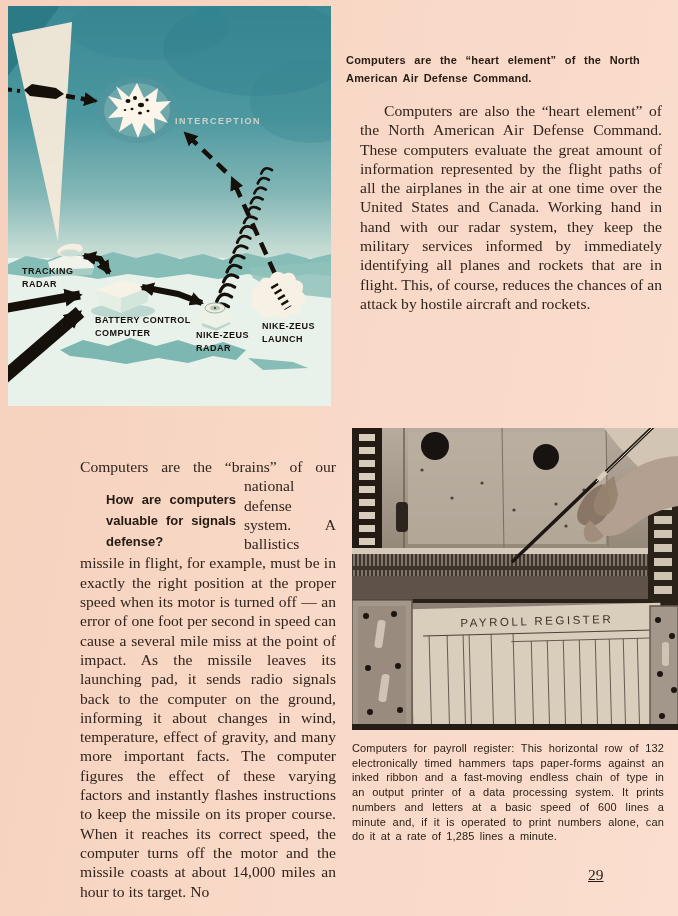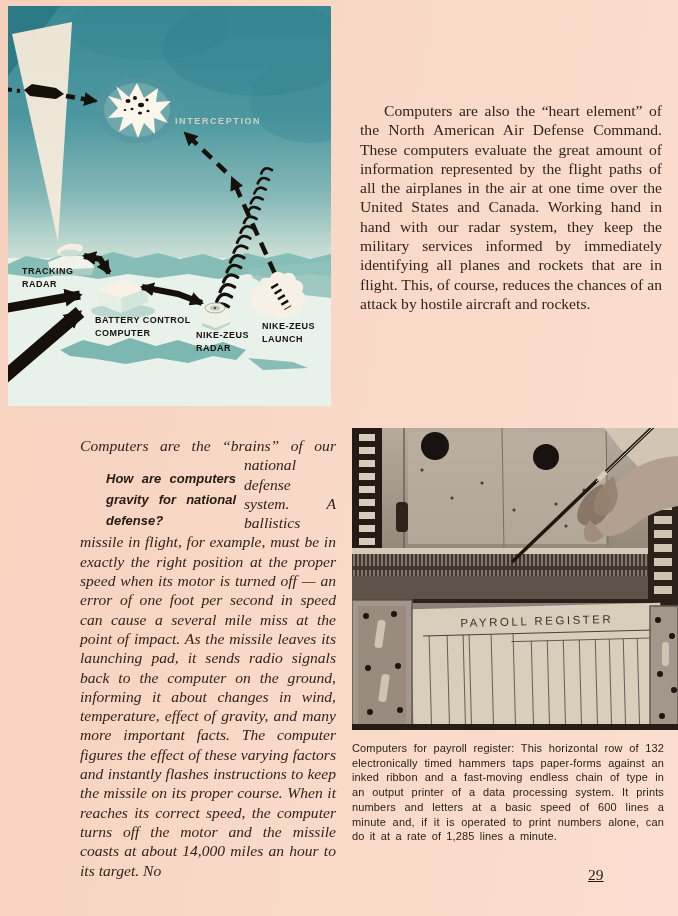--- a/index.html
+++ b/index.html
@@ -16,22 +16,22 @@
     font-family:"Liberation Sans", sans-serif; font-weight:bold;
     font-size:11px; line-height:17.5px; color:#271c13;
     text-align:justify; letter-spacing:.2px; word-spacing:2px;
   }
   .right-col{
     position:absolute; left:360px; top:101px; width:302px;
     font-size:15.6px; line-height:19.3px; text-align:justify; color:#31241c;
   }
   .right-col .p2{text-indent:24px;}
   .left-col{
-    position:absolute; left:80px; top:436px; width:256px;
-    font-size:15.6px; line-height:19.3px; text-align:justify; color:#31241c;font-style:italic;
+    position:absolute; left:80px; top:457px; width:256px;
+    font-size:15.6px; line-height:19.3px; text-align:justify; color:#31241c;
   }
   .first-line{text-align:justify; text-align-last:justify;}
   .question-float{
     float:left; width:164px; height:77px; padding-top:13px; box-sizing:border-box;
   }
   .question{
     width:130px; margin-left:26px;
     font-family:"Liberation Sans", sans-serif; font-weight:bold;
     font-size:13px; line-height:21px; color:#241a12;
   }
@@ -169,29 +169,30 @@
       <text class="diag-label" x="14" y="281">RADAR</text>
       <text class="diag-label" x="87" y="317">BATTERY CONTROL</text>
       <text class="diag-label" x="87" y="330">COMPUTER</text>
       <text class="diag-label" x="188" y="332">NIKE-ZEUS</text>
       <text class="diag-label" x="188" y="345">RADAR</text>
       <text class="diag-label" x="254" y="323">NIKE-ZEUS</text>
       <text class="diag-label" x="254" y="336">LAUNCH</text>
     </svg>
   </div>
 
+  <div class="top-caption">Computers are the “heart element” of the North American Air Defense Command.</div>
 
   <div class="right-col">
     <div class="p2">Computers are also the “heart element” of the North American Air Defense Command. These computers evaluate the great amount of information represented by the flight paths of all the airplanes in the air at one time over the United States and Canada. Working hand in hand with our radar system, they keep the military services informed by immediately identifying all planes and rockets that are in flight. This, of course, reduces the chances of an attack by hostile aircraft and rockets.</div>
   </div>
 
   <div class="left-col">
     <div class="first-line">Computers are the “brains” of our</div>
     <div class="question-float">
-      <div class="question">How are computers gravity for national defense?</div>
+      <div class="question">How are computers valuable for signals defense?</div>
     </div>
     <div>national defense system. A ballistics missile in flight, for example, must be in exactly the right position at the proper speed when its motor is turned off — an error of one foot per second in speed can cause a several mile miss at the point of impact. As the missile leaves its launching pad, it sends radio signals back to the computer on the ground, informing it about changes in wind, temperature, effect of gravity, and many more important facts. The computer figures the effect of these varying factors and instantly flashes instructions to keep the missile on its proper course. When it reaches its correct speed, the computer turns off the motor and the missile coasts at about 14,000 miles an hour to its target. No</div>
   </div>
 
   <div class="photo">
     <svg width="326" height="302" viewBox="0 0 326 302">
       <defs>
         <linearGradient id="panel" x1="0" y1="0" x2="0" y2="1">
           <stop offset="0" stop-color="#b6ab9d"></stop>
           <stop offset="1" stop-color="#948879"></stop>

